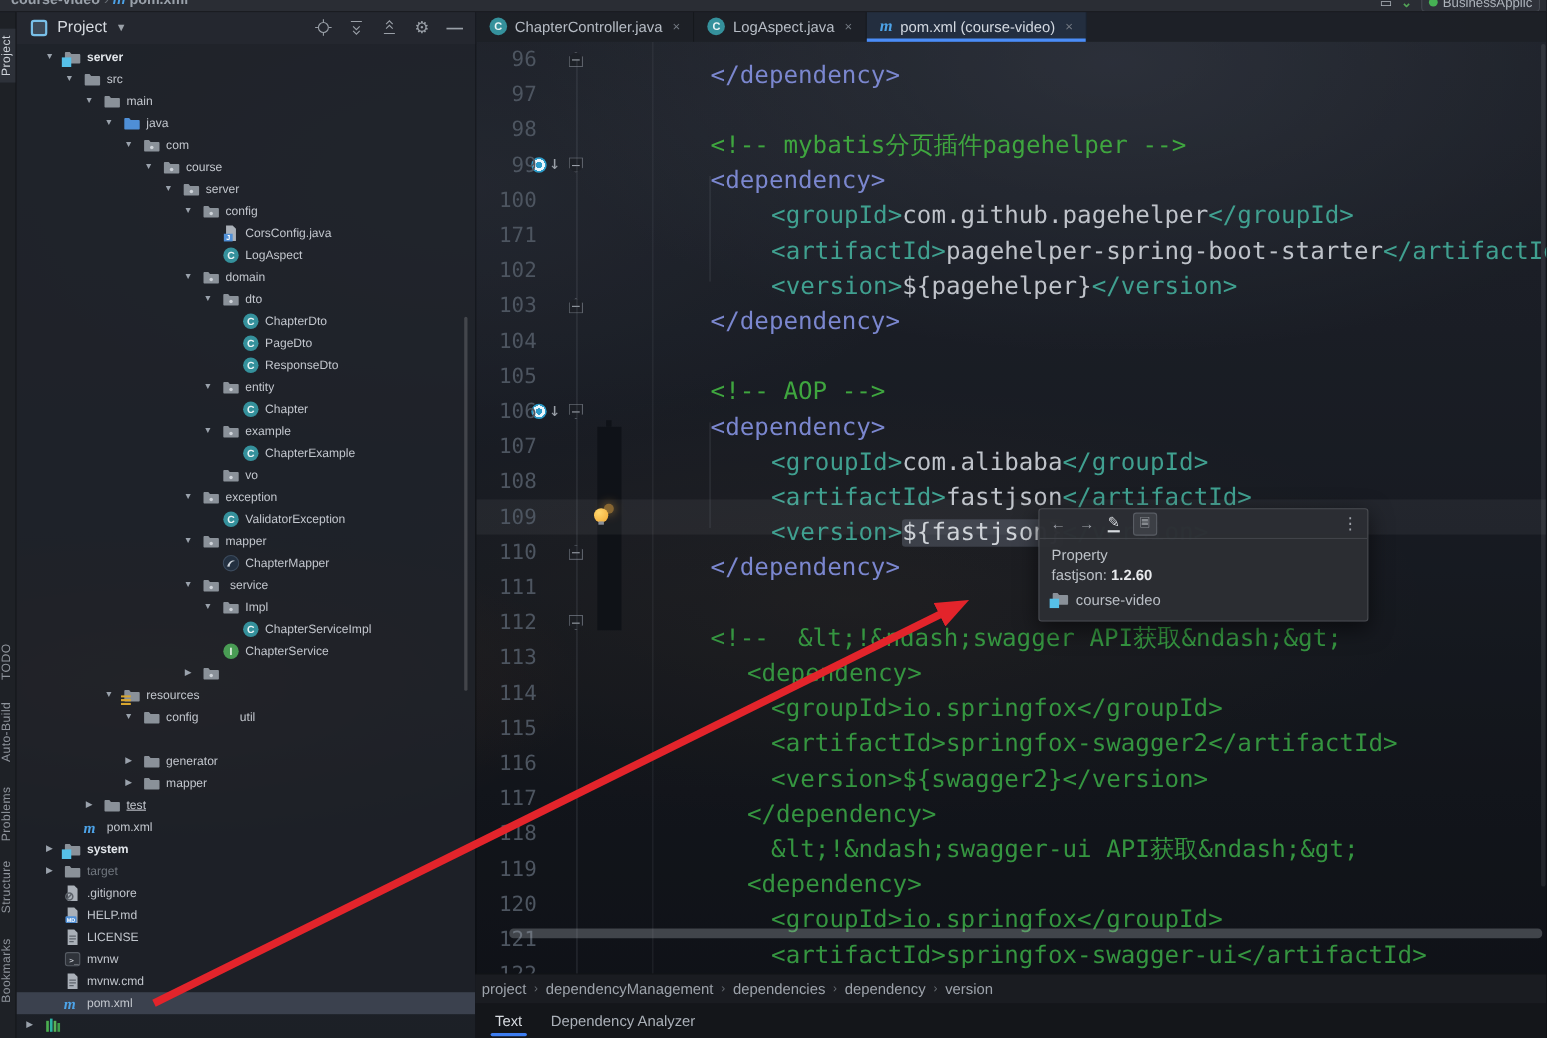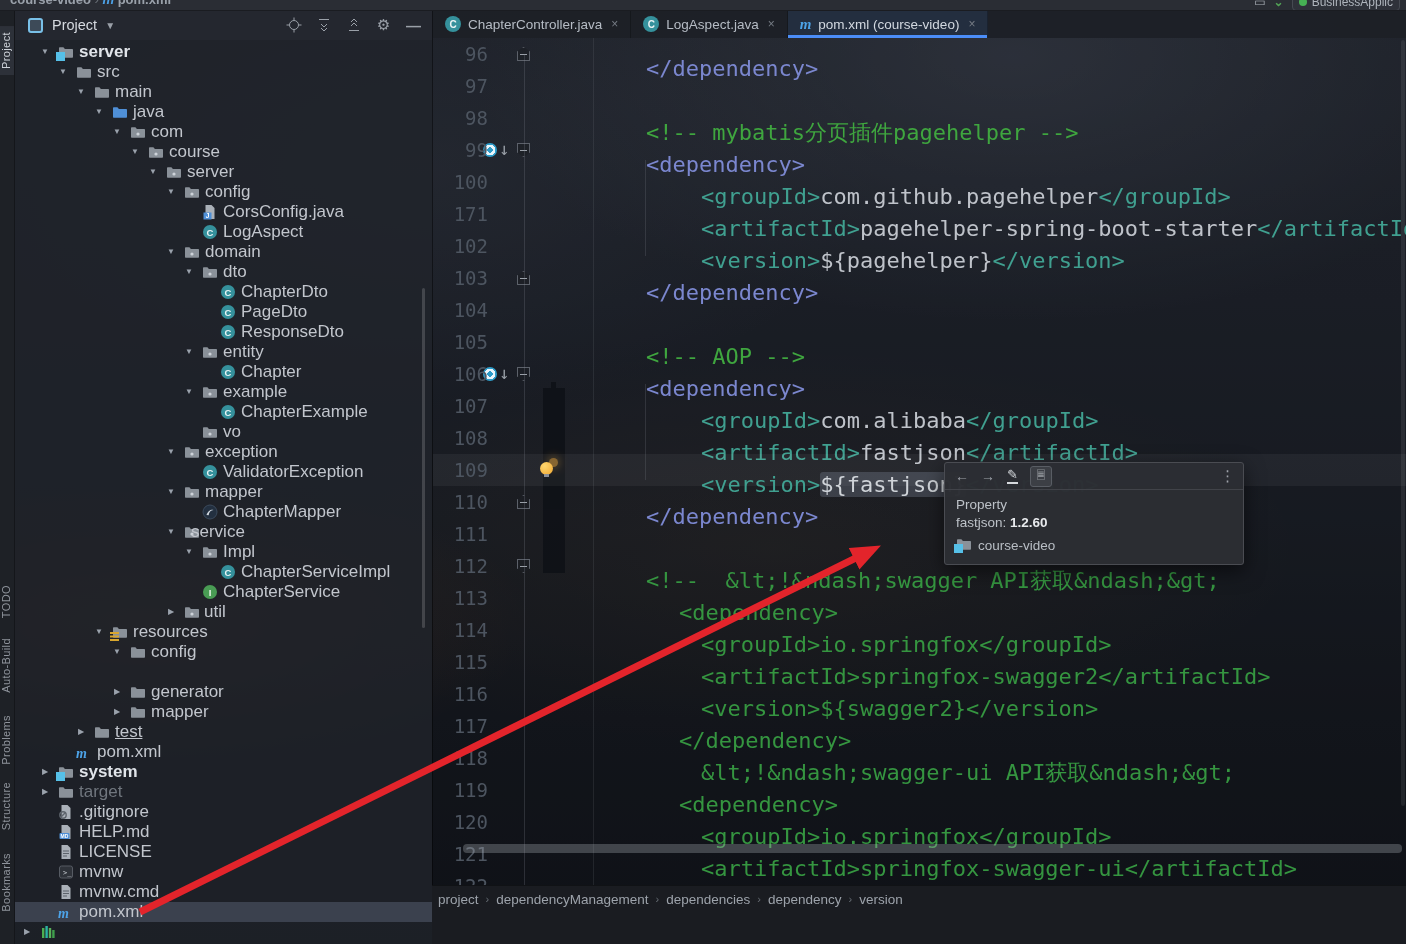--- a/index.html
+++ b/index.html
@@ -33,21 +33,21 @@
   #phead .pico{width:15px;height:15px;margin-left:14px;border-radius:3px;background:#3d4a58;border:2px solid #79c0e8;box-sizing:border-box;}
   #phead .ptitle{margin-left:9px;font-size:14.5px;color:#d6dae0;}
   #phead .pchev{margin-left:8px;color:#9aa0a8;font-size:10px;}
   #phead .hicons{position:absolute;right:10px;top:0;height:30px;display:flex;align-items:center;gap:13px;}
   #phead .hic{width:17px;height:17px;color:#9aa0a8;display:flex;align-items:center;justify-content:center;cursor:pointer;font-size:15px;}
   #ptree{position:absolute;left:0;top:30px;right:0;bottom:0;overflow:hidden;}
   .trow{position:absolute;left:0;right:0;height:20px;cursor:pointer;}
   .trow.sel{background:#3b414e;}
   .trow .arr{position:absolute;top:0;width:14px;height:20px;line-height:20px;color:#9aa2ac;font-size:10px;text-align:center;}
   .trow .ticon{position:absolute;top:2px;width:16px;height:16px;}
-  .trow .tlabel{position:absolute;top:0;line-height:20px;font-size:17px;color:#c2c6cd;white-space:nowrap;}
+  .trow .tlabel{position:absolute;top:0;line-height:20px;font-size:11px;color:#c2c6cd;white-space:nowrap;}
   .trow.bold .tlabel{font-weight:700;color:#e0e4e9;}
   .trow.muted .tlabel{color:#70767e;}
   #tree-scroll{position:absolute;right:7px;top:278px;width:3px;height:340px;background:rgba(255,255,255,.16);border-radius:2px;z-index:21;}
   
   #editor{position:absolute;left:432px;top:10px;right:0;bottom:58px;background:rgba(15,18,24,.38);border-left:1px solid rgba(0,0,0,.45);z-index:10;}
   #tabbar{position:absolute;left:0;top:0;right:0;height:28px;background:rgba(29,32,38,.94);display:flex;}
   .etab{position:relative;display:flex;align-items:center;gap:7px;padding:0 12px;font-size:13.5px;color:#b6bcc5;cursor:pointer;border-right:1px solid rgba(0,0,0,.25);}
   .etab.active{background:rgba(64,110,180,.18);color:#d2d8e0;}
   .etab.active::after{content:"";position:absolute;left:0;right:0;bottom:0;height:3px;background:#4b8df8;}
   .etab .close{color:#767c85;font-size:12px;margin-left:2px;}
@@ -355,21 +355,21 @@
             </svg></span>
           <span class="tlabel" style="left: 209px;">ChapterMapper</span>
         </div>
         <div class="trow" style="top: 482px;">
           <span class="arr" style="left: 150px; font-size: 8px;">▼</span>
           <span class="ticon" style="left: 170px; position: absolute;"><svg width="16" height="16" viewBox="0 0 16 16">
               <path d="M1 4.2c0-.6.4-1 1-1h3.4l1.5 1.8H14c.6 0 1 .4 1 1v6.8c0 .6-.4 1-1 1H2c-.6 0-1-.4-1-1z" fill="#8a9199"></path>
             </svg><svg width="6" height="6" viewBox="0 0 6 6" style="position:absolute;left:5px;top:7px">
               <circle cx="3" cy="3" r="1.6" fill="#ced3d9"></circle>
             </svg></span>
-          <span class="tlabel" style="left: 177px; text-align: center;">service</span>
+          <span class="tlabel" style="left: 195px; text-align: center;">service</span>
         </div>
         <div class="trow" style="top: 502px;">
           <span class="arr" style="left: 168px; font-size: 8px;">▼</span>
           <span class="ticon" style="left: 188px; position: absolute;"><svg width="16" height="16" viewBox="0 0 16 16">
               <path d="M1 4.2c0-.6.4-1 1-1h3.4l1.5 1.8H14c.6 0 1 .4 1 1v6.8c0 .6-.4 1-1 1H2c-.6 0-1-.4-1-1z" fill="#8a9199"></path>
             </svg><svg width="6" height="6" viewBox="0 0 6 6" style="position:absolute;left:5px;top:7px">
               <circle cx="3" cy="3" r="1.6" fill="#ced3d9"></circle>
             </svg></span>
           <span class="tlabel" style="left: 209px;">Impl</span>
         </div>
@@ -387,21 +387,21 @@
             </svg></span>
           <span class="tlabel" style="left: 209px;">ChapterService</span>
         </div>
         <div class="trow" style="top: 562px;">
           <span class="arr" style="left: 150px; font-size: 8px;">▶</span>
           <span class="ticon" style="left: 170px; position: absolute;"><svg width="16" height="16" viewBox="0 0 16 16">
               <path d="M1 4.2c0-.6.4-1 1-1h3.4l1.5 1.8H14c.6 0 1 .4 1 1v6.8c0 .6-.4 1-1 1H2c-.6 0-1-.4-1-1z" fill="#8a9199"></path>
             </svg><svg width="6" height="6" viewBox="0 0 6 6" style="position:absolute;left:5px;top:7px">
               <circle cx="3" cy="3" r="1.6" fill="#ced3d9"></circle>
             </svg></span>
-          <span class="tlabel" style="left: 190px;">util</span>
+          <span class="tlabel" style="left: 204px; margin-top: 40px;">util</span>
         </div>
         <div class="trow" style="top: 582px;">
           <span class="arr" style="left: 78px; font-size: 8px;">▼</span>
           <span class="ticon" style="left: 98px; position: absolute;"><svg width="16" height="16" viewBox="0 0 16 16">
               <path d="M1 4.2c0-.6.4-1 1-1h3.4l1.5 1.8H14c.6 0 1 .4 1 1v6.8c0 .6-.4 1-1 1H2c-.6 0-1-.4-1-1z" fill="#8a9199"></path>
             </svg><svg width="9" height="9" viewBox="0 0 9 9" style="position:absolute;left:-2px;top:8px">
               <rect y="0" width="9" height="2" fill="#d9a62e"></rect>
               <rect y="3.5" width="9" height="2" fill="#d9a62e"></rect>
               <rect y="7" width="9" height="2" fill="#d9a62e"></rect>
             </svg></span>
@@ -590,20 +590,24 @@
         <span class="crumb">project</span>
         <span class="sep">›</span>
         <span class="crumb">dependencyManagement</span>
         <span class="sep">›</span>
         <span class="crumb">dependencies</span>
         <span class="sep">›</span>
         <span class="crumb">dependency</span>
         <span class="sep">›</span>
         <span class="crumb">version</span>
       </div>
+    <div id="btabs">
+        <div class="btab active">Text</div>
+        <div class="btab">Dependency Analyzer</div>
+      </div>
   </div>
 
   <div id="popup">
     <div class="ptool">
       <span class="pt">←</span>
       <span class="pt">→</span>
       <span class="pt edit">✎</span>
       <span class="winbox">🗏</span>
       <span class="kebab">⋮</span>
     </div>

